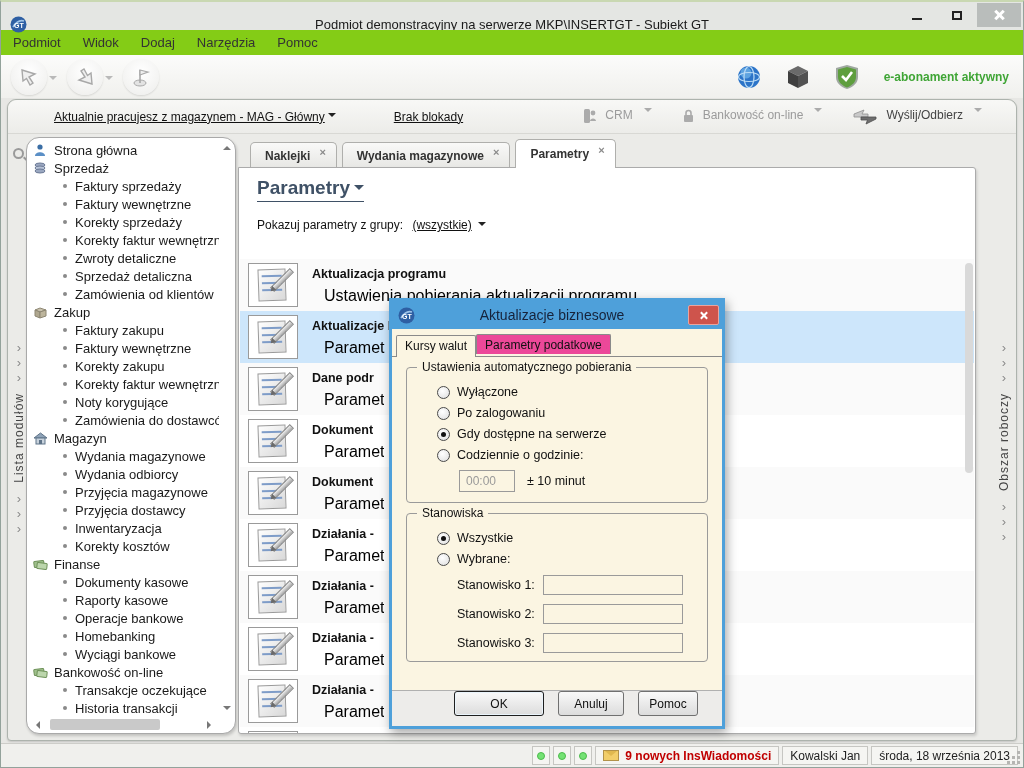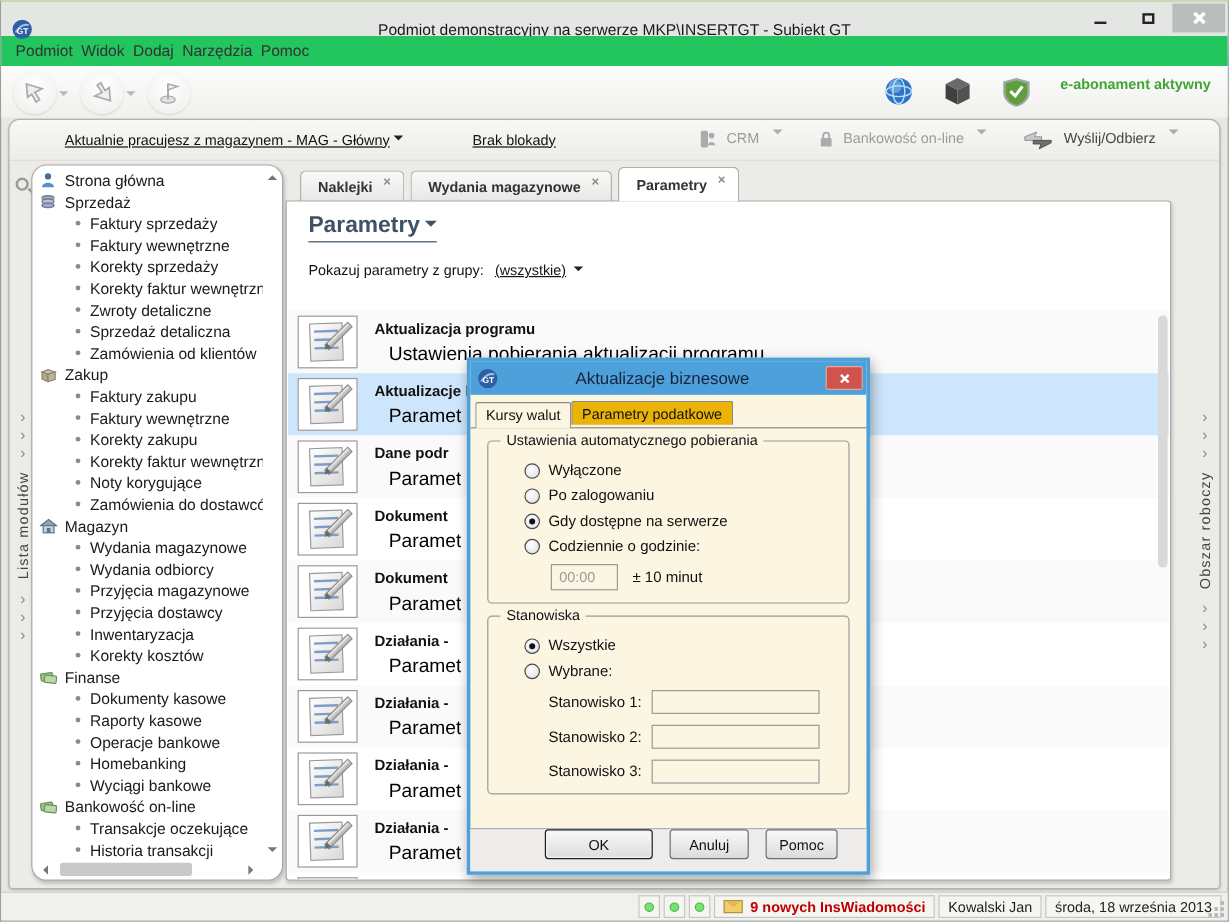--- a/index.html
+++ b/index.html
@@ -13,28 +13,28 @@
   .wbtns{position:absolute;right:2px;top:0;height:26px;display:flex;align-items:center;z-index:3}
   .wbtn{width:40px;height:24px;display:flex;align-items:center;justify-content:center;cursor:pointer}
   .glyph-min{width:10px;height:0;border-bottom:2px solid #222;margin-top:8px}
   .glyph-max{width:10px;height:9px;border:2px solid #222;background:transparent}
   .wbtn.close{background:#B9BDBB;width:44px}
   .glyph-x{position:relative;width:12px;height:12px}
   .glyph-x::before,.glyph-x::after{content:"";position:absolute;left:5px;top:0;width:3px;height:12px;background:#fff}
   .glyph-x::before{transform:rotate(45deg)}.glyph-x::after{transform:rotate(-45deg)}
 
   
-  .menubar{position:absolute;left:0;top:28px;right:0;height:25px;background:#22c55e;display:flex;align-items:center;padding-left:12px;gap:7px}
+  .menubar{position:absolute;left:0;top:28px;right:0;height:25px;background:#84cc16;display:flex;align-items:center;padding-left:12px;gap:22px}
   .menu-item{font-size:13px;color:#333;cursor:pointer}
 
   
   .toolbar{position:absolute;left:0;top:53px;right:0;height:43px;background:linear-gradient(#FCFCFB,#F0F0ED);display:flex;align-items:center}
   .tbtn{width:36px;height:36px;border-radius:50%;background:radial-gradient(circle at 50% 35%,#FFFFFF,#EDEDEB);display:flex;align-items:center;justify-content:center;margin-left:10px;box-shadow:0 1px 2px rgba(0,0,0,.12)}
   .tcaret{width:0;height:0;border:4px solid transparent;border-top-color:#B9B9B9;margin:6px 0 0 2px}
-  .tool-right{margin-left:auto;display:flex;gap:24px;margin-right:14px}
+  .tool-right{margin-left:auto;display:flex;align-items:center;gap:24px;margin-right:14px}
   .sub-label{font-size:12px;font-weight:bold;color:#3FA535}
 
   
   .container{position:absolute;left:6px;top:97px;right:6px;bottom:26px;background:#EBEBE8;border:1px solid #ADB3AD;border-radius:9px 9px 4px 4px;box-shadow:0 1px 2px rgba(0,0,0,.15)}
   .linkbar{position:absolute;left:0;top:0;right:0;height:34px;background:linear-gradient(#F8F8F6,#ECECE9);border-bottom:1px solid #D8D8D4;border-radius:9px 9px 0 0;display:flex;align-items:center}
   .llink{font-size:12px;color:#111;text-decoration:underline;cursor:pointer}
   .lcaret{display:inline-block;width:0;height:0;border:4px solid transparent;border-top-color:#222;vertical-align:-1px;margin-left:3px}
   .lcaret.gray{border-top-color:#ABABAB}
   .linkbar .w1{margin-left:46px}.linkbar .w2{margin-left:58px}
   .link-right{margin-left:auto;display:flex;margin-right:34px;gap:8px}
@@ -97,21 +97,21 @@
 
   
   .dialog{position:absolute;left:388px;top:296px;width:336px;height:431px;border:3px solid #4EA0DA;background:#FBF5E2;box-shadow:2px 4px 10px rgba(0,0,0,.35);z-index:50;display:flex;flex-direction:column}
   .dlg-title{height:28px;background:#4EA0DA;display:flex;align-items:center;flex:none}
   .dlg-title .gt-logo{margin-left:6px}
   .dlg-title-text{position:absolute;left:40px;right:50px;text-align:center;font-size:14px;color:#16233B}
   .dlg-close{margin-left:auto;width:31px;height:20px;background:#CE544C;border:1px solid #E9A49E;border-radius:2px;margin-right:3px;display:flex;align-items:center;justify-content:center;cursor:pointer}
   .dlg-close .glyph-x{width:9px;height:9px}
   .dlg-close .glyph-x::before,.dlg-close .glyph-x::after{left:4px;width:2px;height:9px}
   .dlg-tabs{padding:5px 0 0 4px;border-bottom:1px solid #8a8a8a;flex:none}
-  .dtab{display:inline-block;padding:3px 8px 2px;font-size:12px;color:#111;background:#eab308;border:1px solid #8a8a8a;border-bottom:none;border-radius:2px 2px 0 0;cursor:pointer}
+  .dtab{display:inline-block;padding:3px 8px 2px;font-size:12px;color:#111;background:#ec4899;border:1px solid #8a8a8a;border-bottom:none;border-radius:2px 2px 0 0;cursor:pointer}
   .dtab.active{background:#FBF5E2;position:relative;top:1px;padding-bottom:4px;font-weight:normal}
   .group{margin:10px 14px 0;border:1px solid #9a9a9a;border-radius:4px;position:relative;padding:10px 10px 8px 14px}
   .legend{position:absolute;top:-8px;left:10px;background:#FBF5E2;padding:0 5px;font-size:12px;color:#111}
   .opt{display:flex;align-items:center;margin:7px 0 0 16px;font-size:12.5px;color:#111;cursor:pointer}
   .radio{width:13px;height:13px;border:1px solid #4a4a4a;border-radius:50%;background:radial-gradient(circle at 40% 35%,#fff,#DDD);margin-right:7px;position:relative;flex:none}
   .radio.checked::after{content:"";position:absolute;inset:3px;border-radius:50%;background:#111}
   .time-row{display:flex;align-items:center;margin:8px 0 2px 38px;font-size:12.5px;color:#111}
   .time-input{width:56px;height:22px;border:1px solid #9a9a9a;background:#FBF5E2;color:#9a9a9a;font-size:12px;padding:0 6px;display:flex;align-items:center;margin-right:12px}
   .field-row{display:flex;align-items:center;margin:9px 0 0 36px;font-size:12.5px;color:#111}
   .field-row label{width:86px;flex:none}

